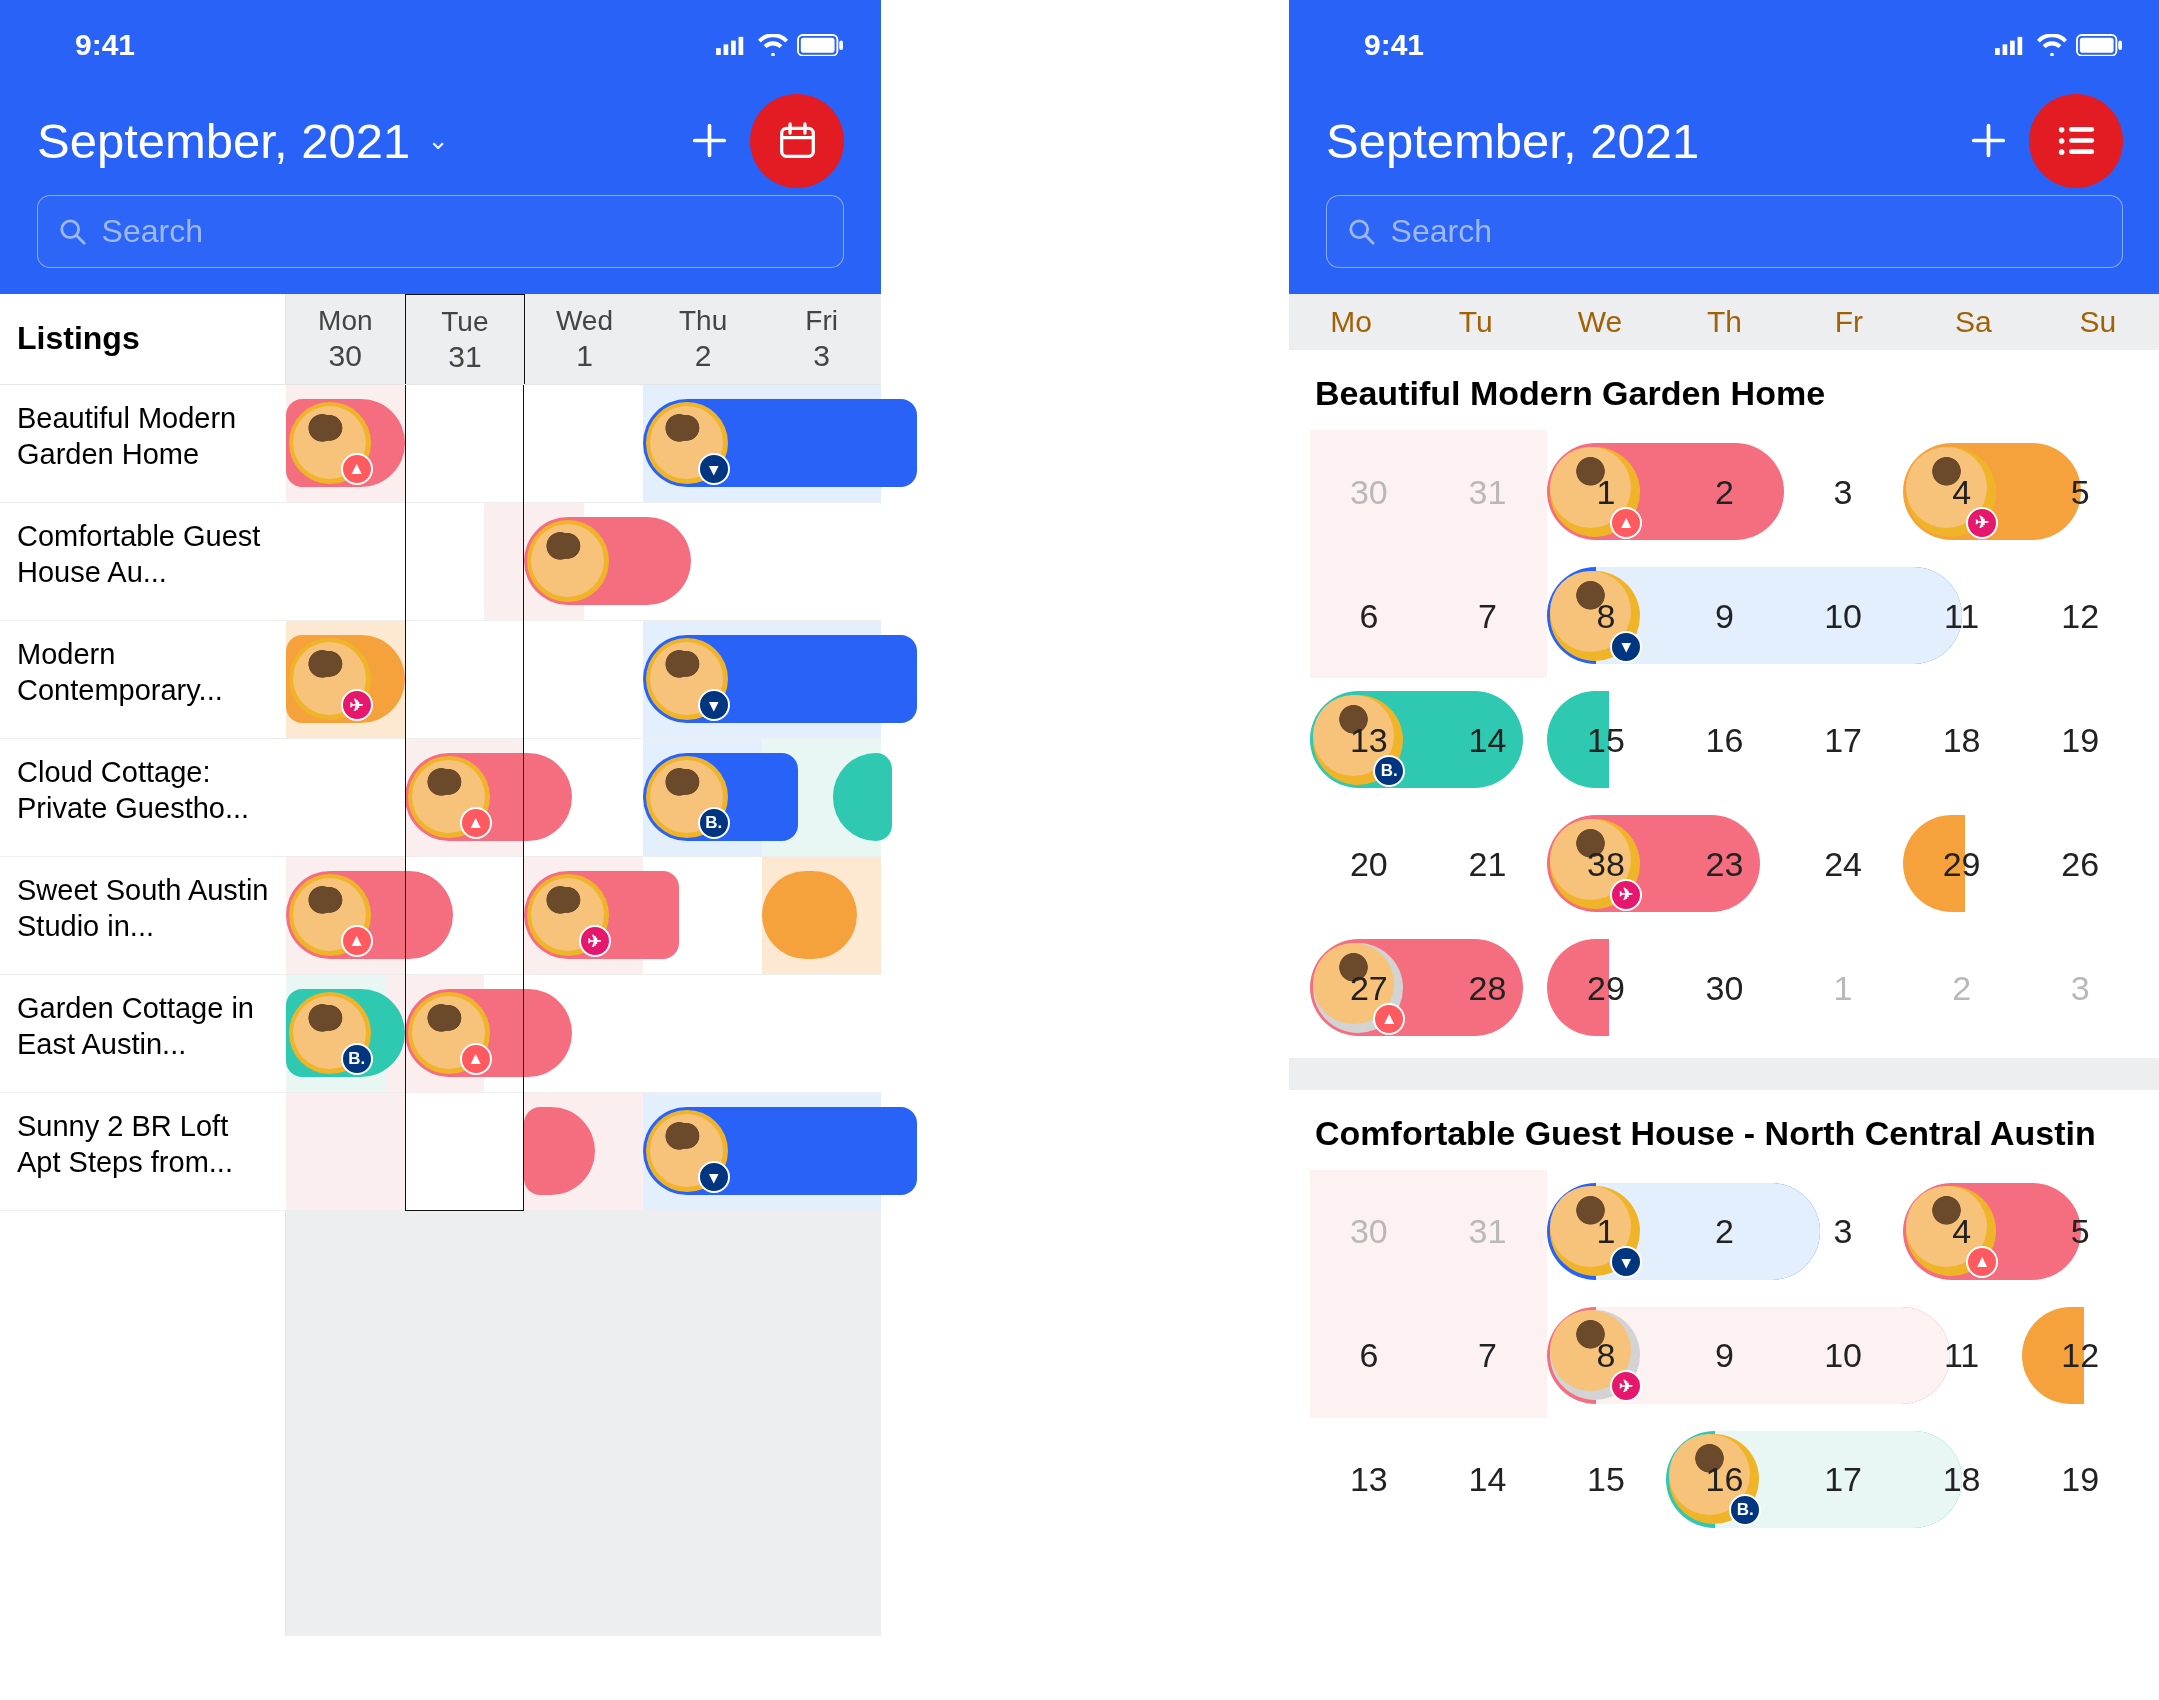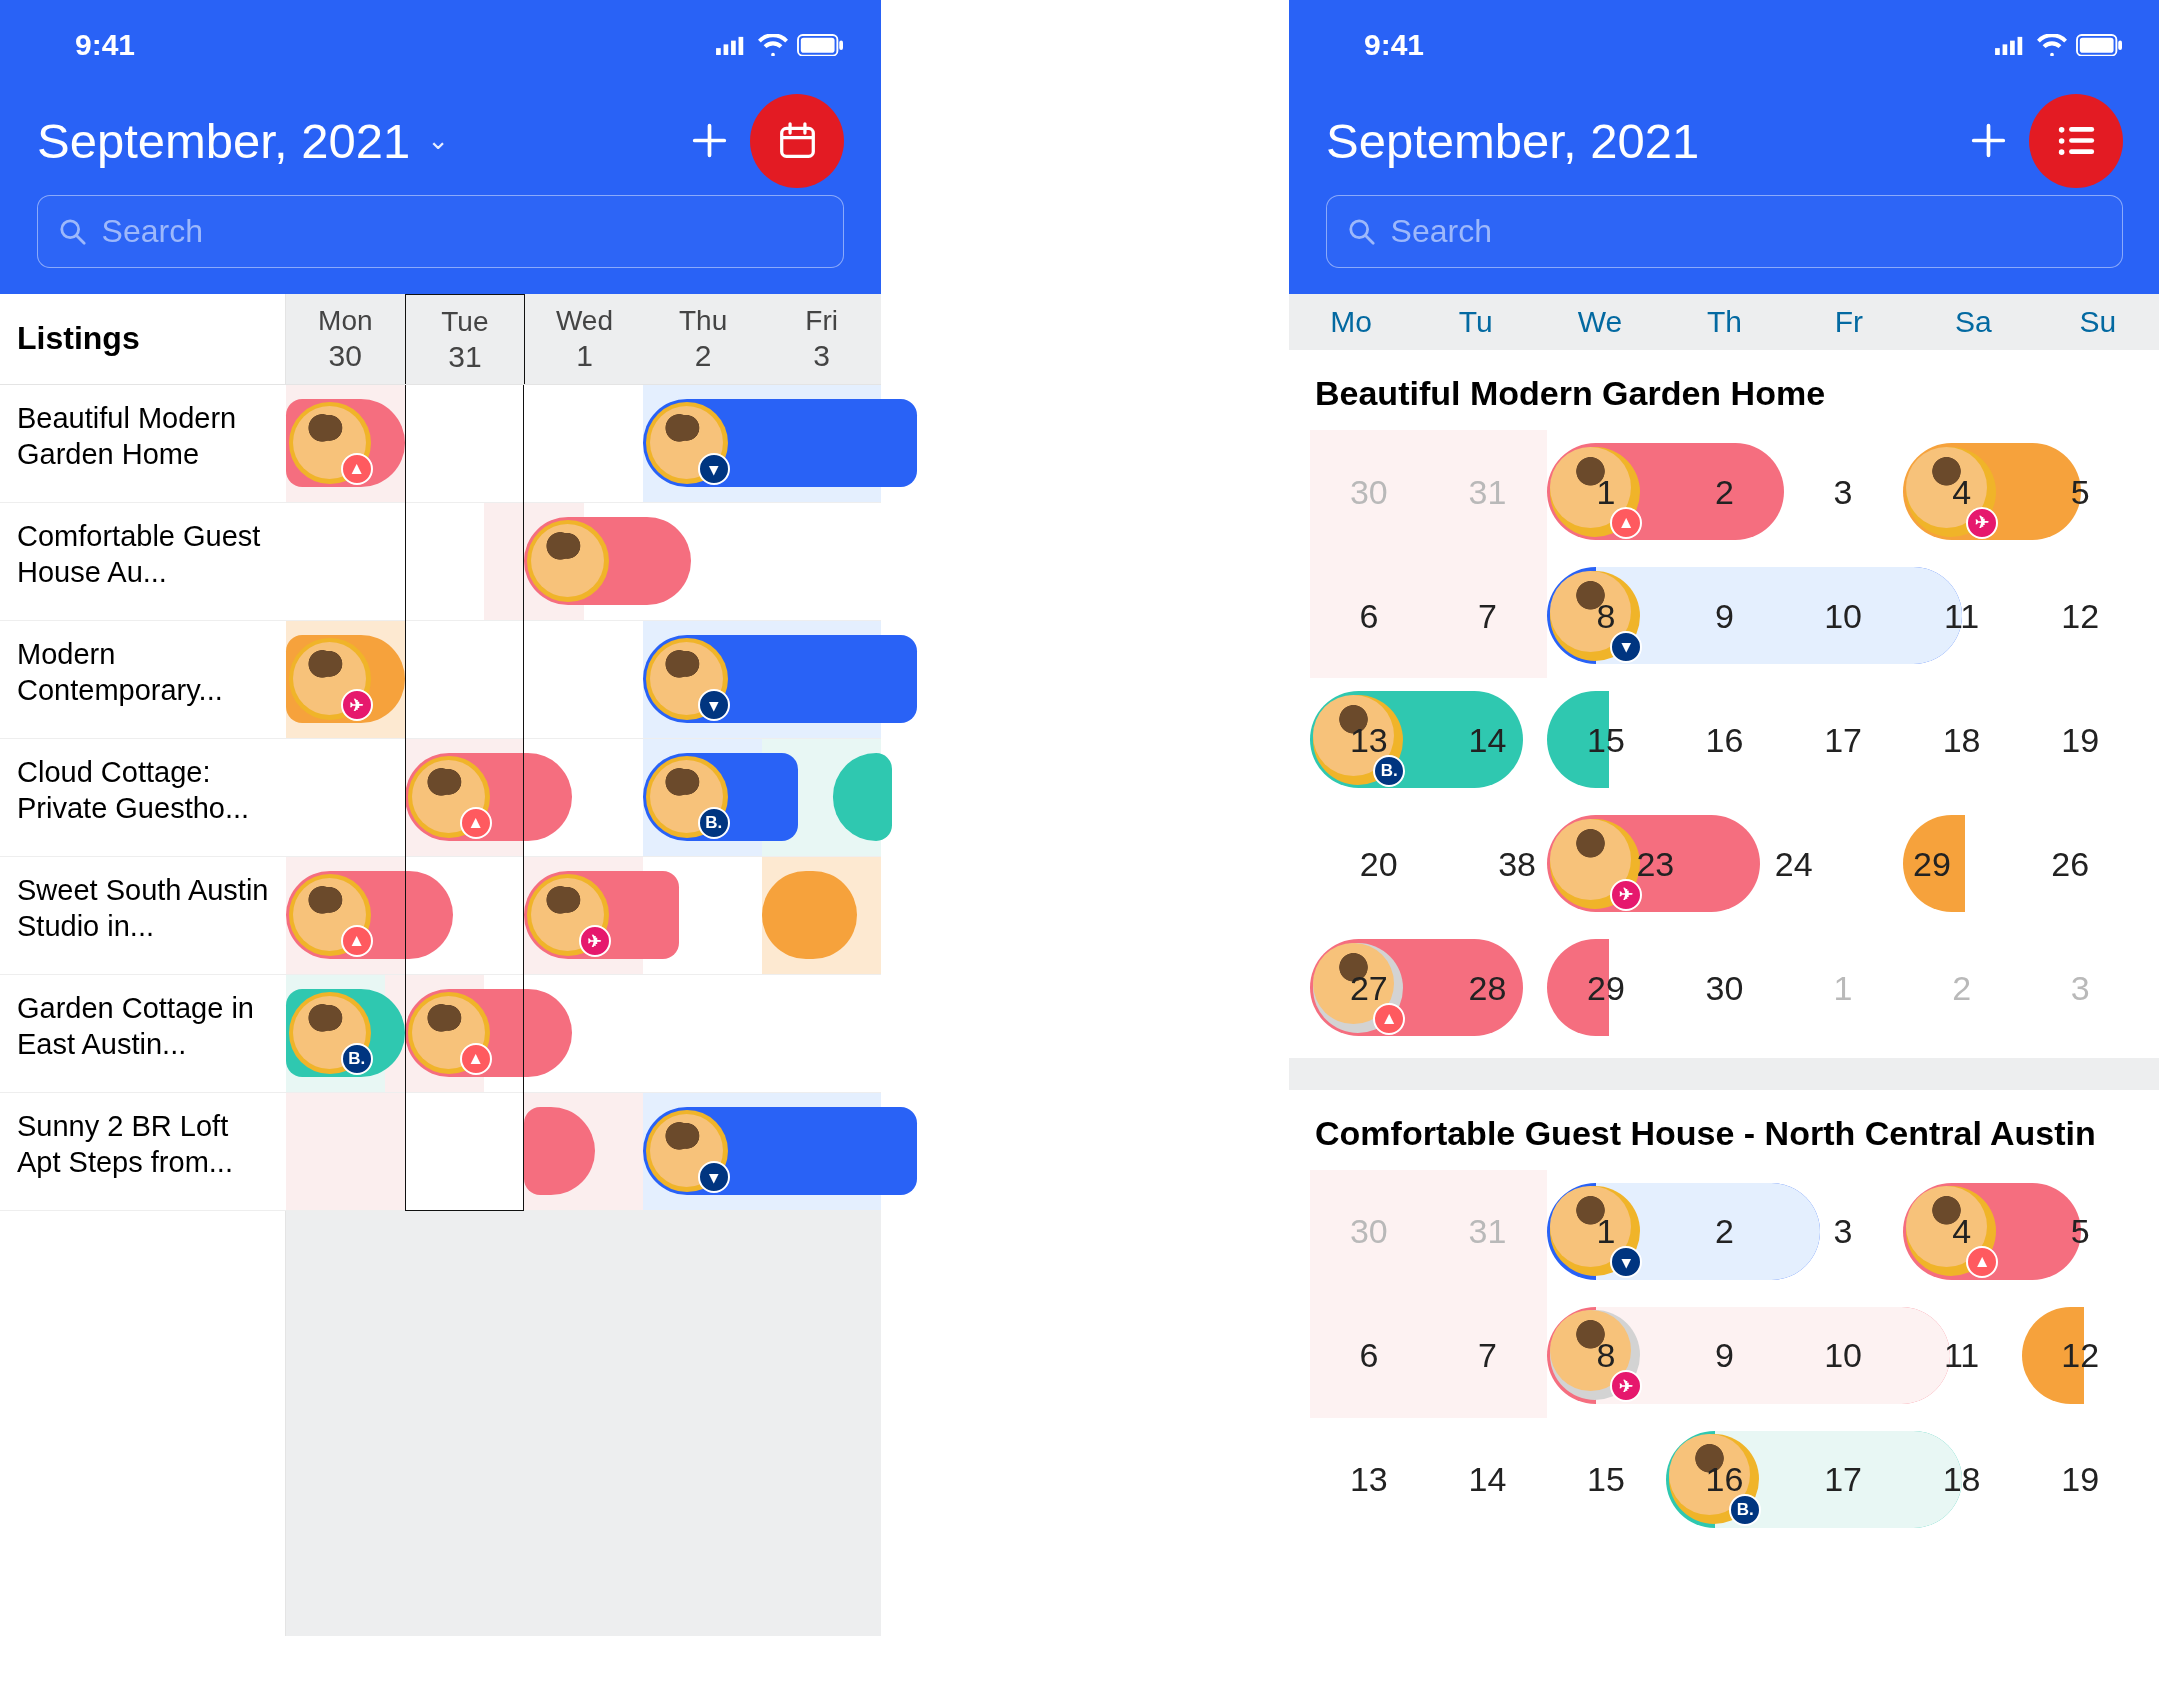--- a/index.html
+++ b/index.html
@@ -170,21 +170,21 @@
   .c-blue { background:#2962F6; }
   .c-teal { background:#2FC8B0; }
   .c-orange { background:#F6A23C; }
 
   
   .wk-head {
     display:flex; background:#EDEEEF;
     padding:11.2px 0;
   }
   .wk-head .wd {
-    flex:1; text-align:center; font-size:30px; color:#0369a1;
+    flex:1; text-align:center; font-size:30px; color:#a16207;
   }
   .sec-title {
     font-size:34px; font-weight:700;
     padding:24px 26px 17px 26px;
   }
   .month {
     padding:0 20.6px;
   }
   .mrow {
     display:flex; gap:0; height:124px; position:relative;
@@ -633,20 +633,23 @@
               <div class="badge booking">B.</div>
             </div>
           </div>
           <div class="mhalf left c-teal" style="left: 237px;"></div>
         </div>
         <div class="mrow">
           <div class="mcell">
             <span class="num-over">20</span>
           </div>
           <div class="mcell">
+            <span class="num-over">21</span>
+          </div>
+          <div class="mcell">
             <span class="num-over">38</span>
           </div>
           <div class="mcell">
             <span class="num-over">23</span>
           </div>
           <div class="mcell">
             <span class="num-over">24</span>
           </div>
           <div class="mcell">
             <span class="num-over">29</span>

